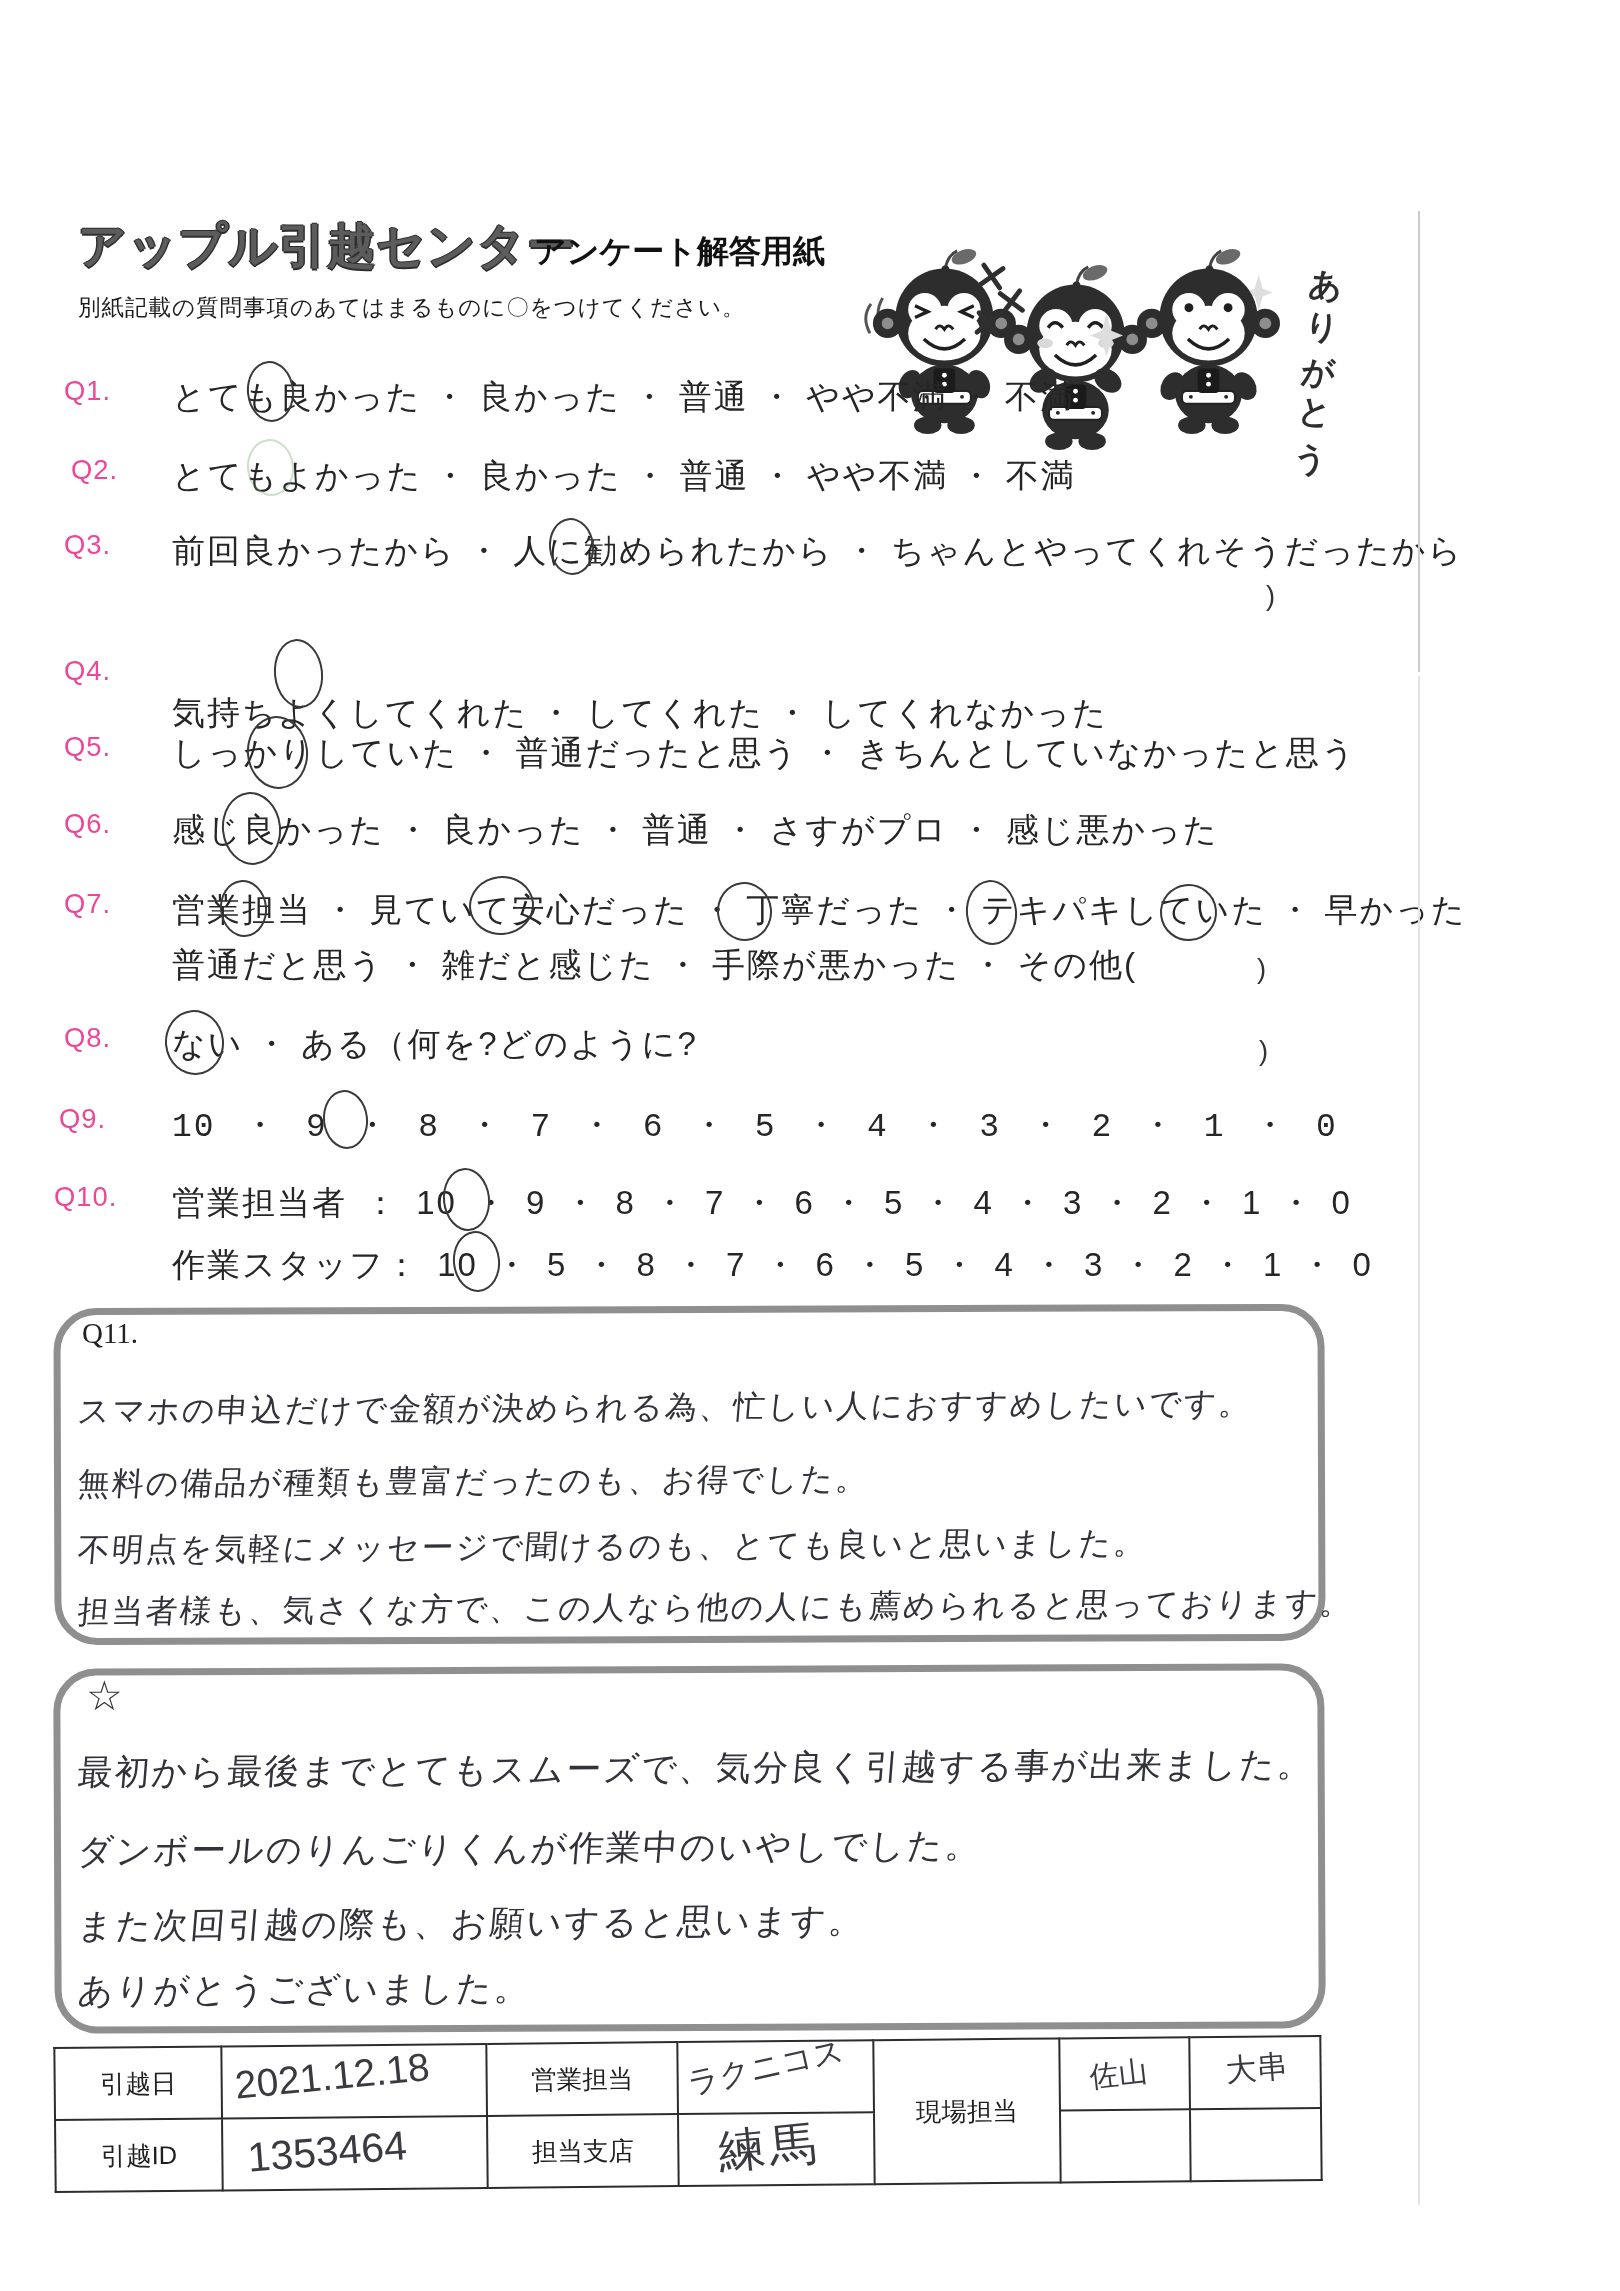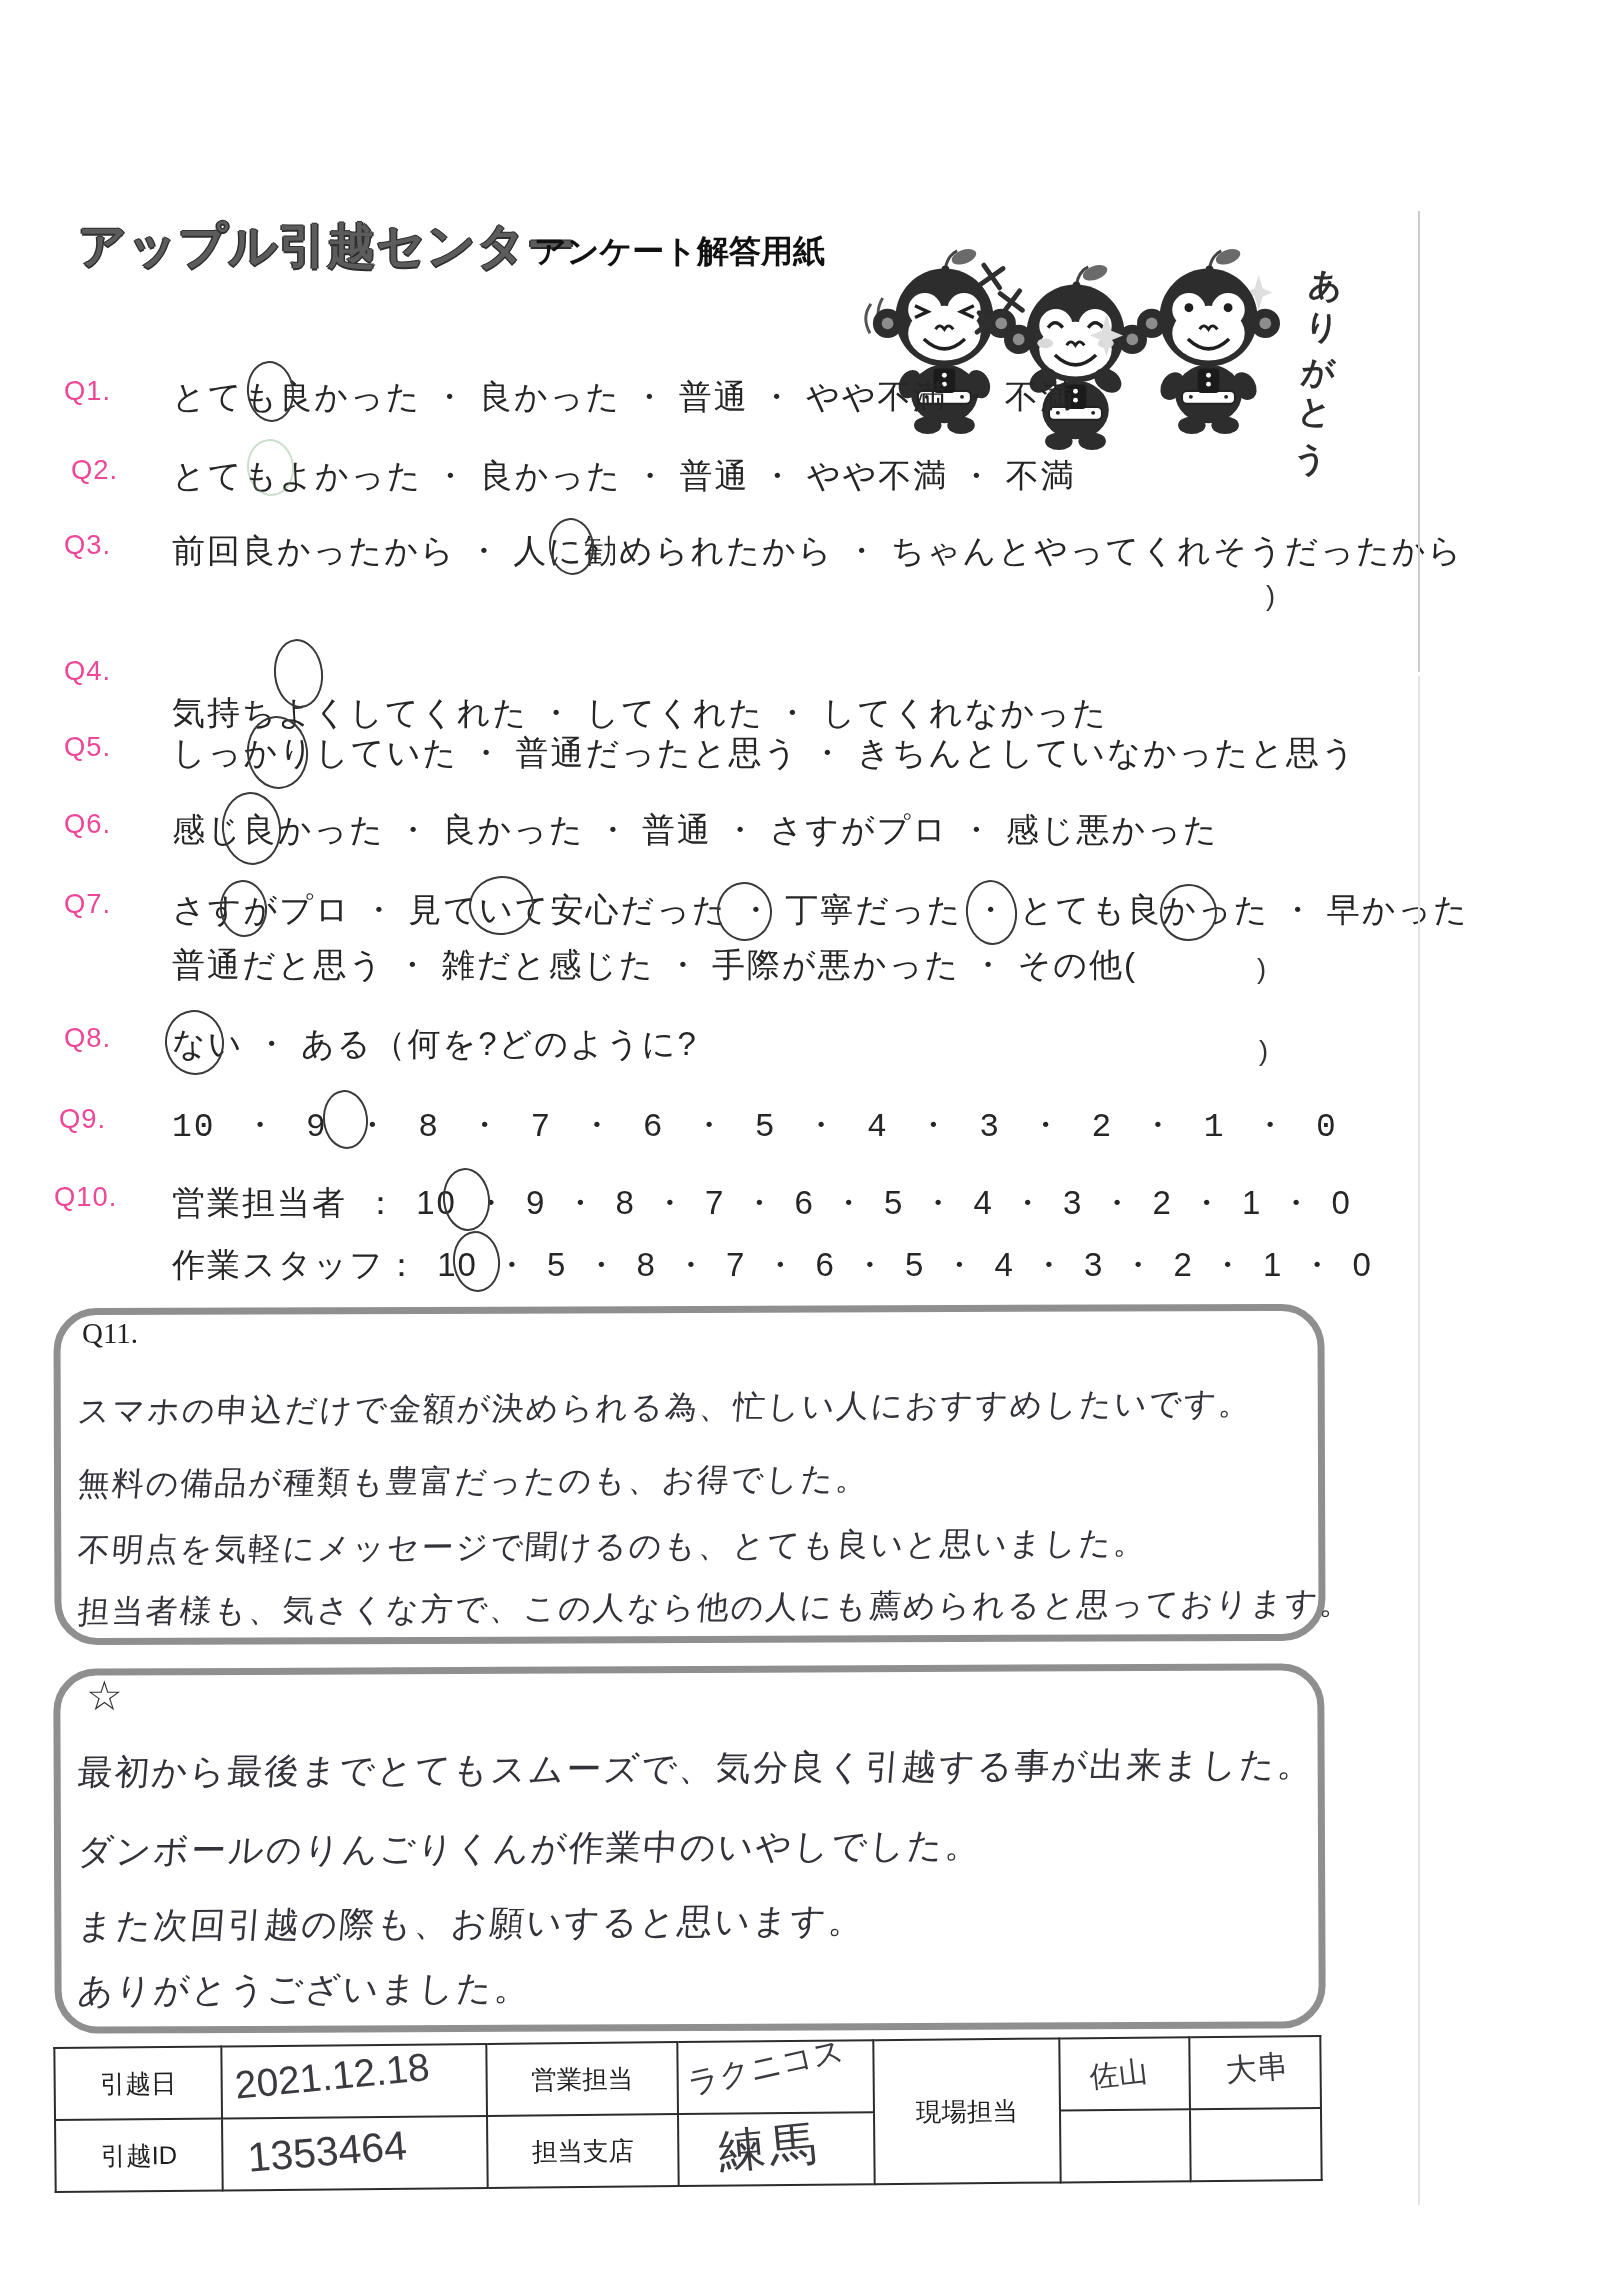--- a/index.html
+++ b/index.html
@@ -60,20 +60,21 @@
     transform:rotate(5deg);font-weight:bold;
   }
 </style>
 </head>
 <body>
 
 <div class="page">
 
   <div class="brand">アップル引越センター</div>
   <div class="form-title">アンケート解答用紙</div>
+  <div class="instruction">別紙記載の質問事項のあてはまるものに〇をつけてください。</div>
 
   <div class="mascot" style="left:861px;top:247px;">
     <svg width="157" height="191" viewBox="0 0 160 195">
       <path d="M10 58 q-10 14 -1 30" fill="none" stroke="#555" stroke-width="3"></path>
       <path d="M22 52 q-9 15 -1 32" fill="none" stroke="#555" stroke-width="3"></path>
       <g transform="translate(10,0)">
         <path d="M76 22 Q78 9 88 4" fill="none" stroke="#444" stroke-width="3"></path>
         <ellipse cx="95" cy="10" rx="13" ry="7" fill="#6a6a6a" transform="rotate(-20 95 10)"></ellipse>
         <circle cx="76" cy="23" r="4" fill="#2d2d2d"></circle>
         <circle cx="17" cy="78" r="15" fill="#2d2d2d"></circle>
@@ -209,21 +210,21 @@
 
   <div class="qlabel" style="left:64px;top:731px;">Q5.</div>
   <div class="qtext" style="left:172px;top:731px;">しっかりしていた ・ 普通だったと思う ・ きちんとしていなかったと思う</div>
   <div class="circle" style="left:247px;top:716px;width:57px;height:69px;"></div>
 
   <div class="qlabel" style="left:64px;top:808px;">Q6.</div>
   <div class="qtext" style="left:172px;top:808px;">感じ良かった ・ 良かった ・ 普通 ・ さすがプロ ・ 感じ悪かった</div>
   <div class="circle" style="left:222px;top:792px;width:55px;height:69px;"></div>
 
   <div class="qlabel" style="left:64px;top:888px;">Q7.</div>
-  <div class="qtext" style="left:172px;top:888px;">さすがプロ ・ 見ていて安心だった ・ 丁寧だった ・ とても良かった ・ 早かった</div>
+  <div class="qtext" style="left:172px;top:888px;">営業担当 ・ 見ていて安心だった ・ 丁寧だった ・ テキパキしていた ・ 早かった</div>
   <div class="qtext" style="left:172px;top:943px;">普通だと思う ・ 雑だと感じた ・ 手際が悪かった ・ その他(</div>
   <div class="paren" style="left:1257px;top:953px;">)</div>
   <div class="circle" style="left:220px;top:880px;width:43px;height:53px;"></div>
   <div class="circle" style="left:469px;top:876px;width:61px;height:55px;"></div>
   <div class="circle" style="left:717px;top:882px;width:51px;height:55px;"></div>
   <div class="circle" style="left:966px;top:880px;width:47px;height:61px;"></div>
   <div class="circle" style="left:1160px;top:884px;width:53px;height:53px;"></div>
 
   <div class="qlabel" style="left:64px;top:1022px;">Q8.</div>
   <div class="qtext" style="left:172px;top:1022px;">ない ・ ある（何を?どのように?</div>

